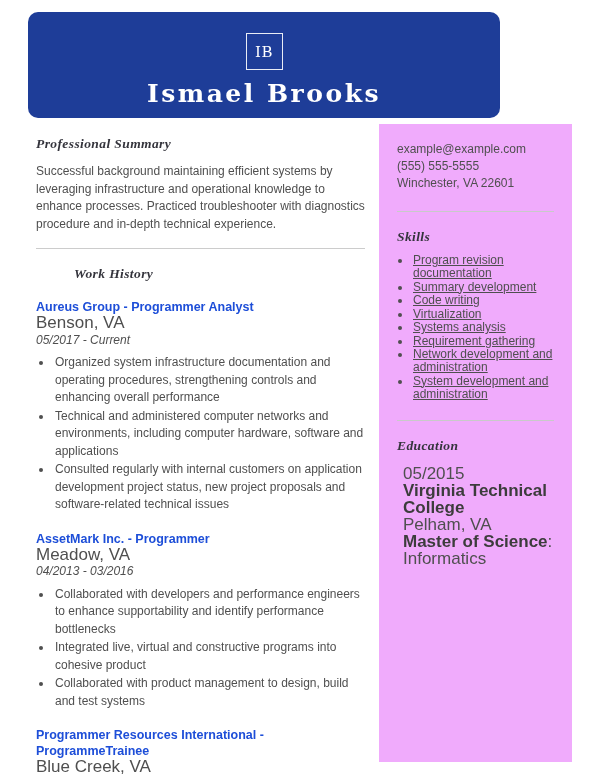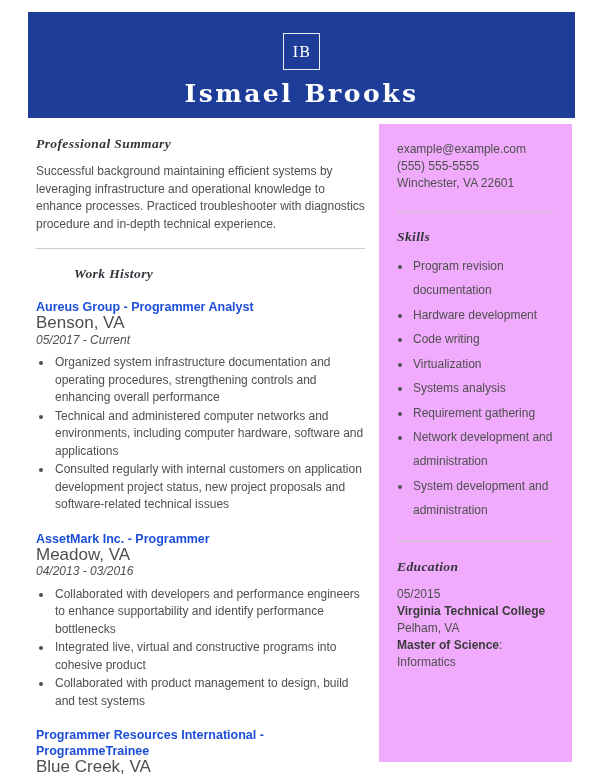--- a/index.html
+++ b/index.html
@@ -2,22 +2,22 @@
 <html><head>
 <meta charset="utf-8">
 <style>
   * { margin:0; padding:0; box-sizing:border-box; }
   html,body { background:#ffffff; }
   .page {
     position:relative; width:600px; height:776px; background:#ffffff;
     font-family:"Liberation Sans", sans-serif; color:#4f4f4f; overflow:hidden;
   }
   .banner {
-    position:absolute; left:28px; top:12px; width:547px; height:106px;
-    background:#1e3d98; text-align:center;
+    position:absolute; left:28px; top:12px; width:472px; height:106px;
+    background:#1e3d98; text-align:center;border-radius:10px;
   }
   .monogram-box {
     width:37px; height:37px; border:1px solid rgba(255,255,255,0.9);
     margin:21px auto 0 auto; display:flex; align-items:center; justify-content:center;
     color:#ffffff; font-family:"DejaVu Serif", serif; font-size:15px; letter-spacing:0.5px;
   }
   .person-name {
     margin-top:9px; color:#ffffff; font-family:"DejaVu Serif", serif;
     font-weight:bold; font-size:25px; letter-spacing:2.5px;
   }
@@ -41,23 +41,23 @@
   .job:first-of-type { margin-top:15px; }
   .job-title { font-size:12.5px; font-weight:bold; color:#1d4ed8; line-height:16px; }
   .job-location { font-size:17px; line-height:16.5px; }
   .job-dates { font-size:12px; font-style:italic; line-height:16.5px; }
   ul.bullets { margin-top:6px; padding-left:17px; list-style:disc; }
   ul.bullets li { font-size:12px; line-height:17.5px; padding-left:2px; margin-bottom:1px; }
   .contact-line { font-size:12px; line-height:17px; }
   .sidebar .divider { margin:19px 0 0 0; border-top:1px solid #c9c9c9; }
   .sidebar .section-title { margin-top:17px; }
   ul.skills { margin-top:9px; padding-left:15px; list-style:disc; }
-  ul.skills li { font-size:12px; line-height:24px; padding-left:1px; margin-bottom:0.5px; }
+  ul.skills li { font-size:12px; line-height:13px; padding-left:1px; margin-bottom:0.5px;text-decoration:underline; }
   .edu-block { margin-top:11px; }
-  .edu-line { font-size:12px; line-height:17px; }
+  .edu-line { font-size:17px; line-height:17px;margin-left:6px; }
   .bold-text { font-weight:bold; color:#3c3c3c; }
 </style>
 </head>
 <body>
 
 <div class="page">
 
   <div class="banner">
     <div class="monogram-box">
       <span>IB</span>
@@ -106,21 +106,21 @@
 
     <div class="sidebar">
       <div class="contact-line">example@example.com</div>
       <div class="contact-line">(555) 555-5555</div>
       <div class="contact-line">Winchester, VA 22601</div>
       <hr class="divider">
 
       <div class="section-title">Skills</div>
       <ul class="skills">
         <li>Program revision documentation</li>
-        <li>Hardware development</li>
+        <li>Summary development</li>
         <li>Code writing</li>
         <li>Virtualization</li>
         <li>Systems analysis</li>
         <li>Requirement gathering</li>
         <li>Network development and administration</li>
         <li>System development and administration</li>
       </ul>
       <hr class="divider">
 
       <div class="section-title">Education</div>

